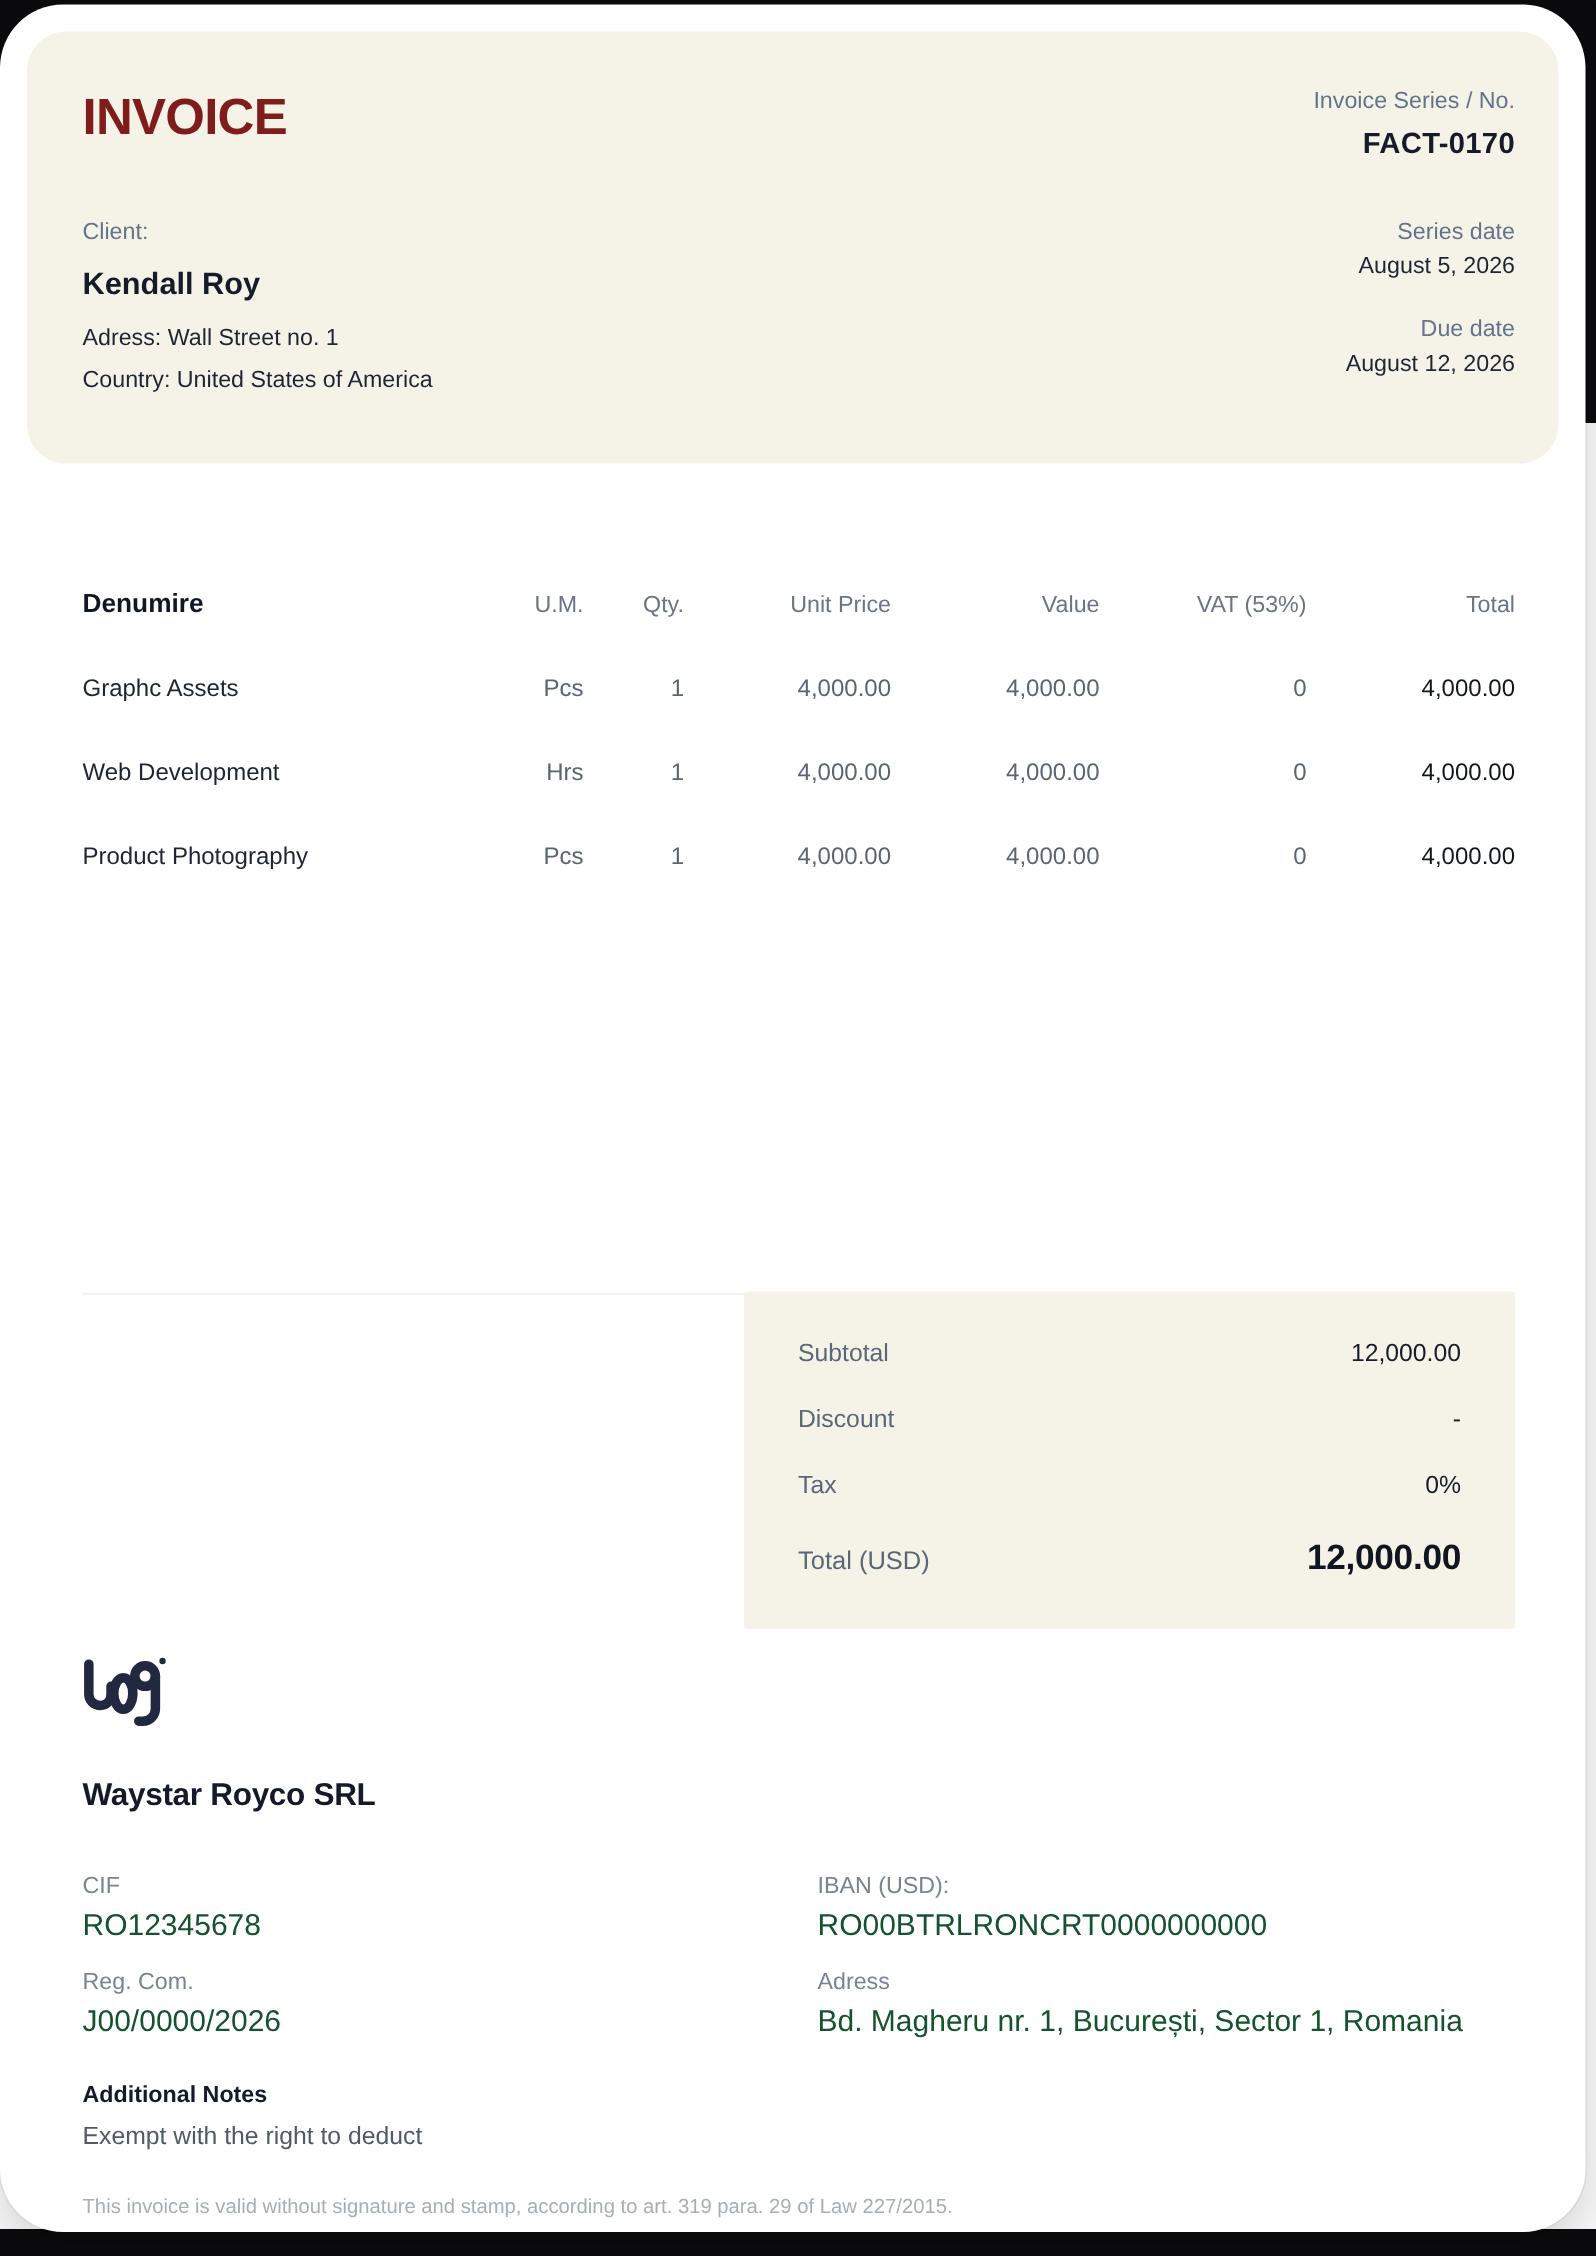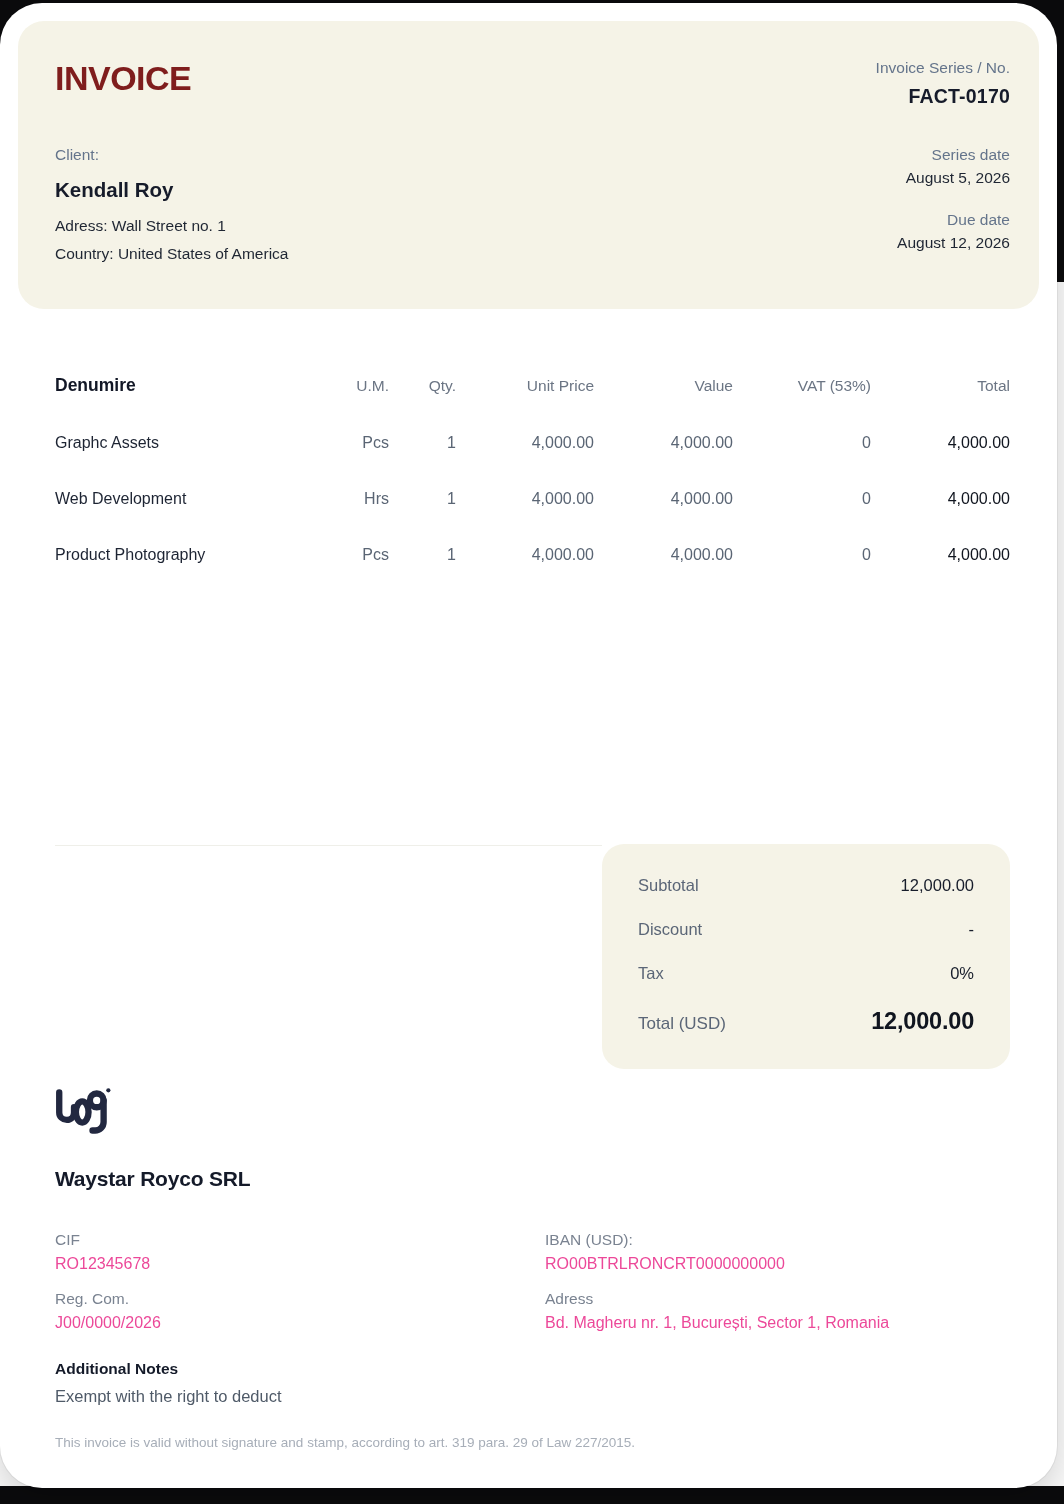--- a/index.html
+++ b/index.html
@@ -43,52 +43,52 @@
   .date-label-2 { margin-top:24px; }
   
   .content { padding:0 47px 0 55px; }
   .grid7 {
     display:grid;
     grid-template-columns:1fr 72px 67px 138px 139px 138px 139px;
     align-items:baseline;
   }
   .grid7 > div { text-align:right; }
   .grid7 > div:first-child { text-align:left; }
-  .thead { margin-top:66px; }
+  .thead { margin-top:83px; }
   .thead .th { font-size:15.5px; color:#6b7584; }
   .thead .th-first { font-size:17.5px; font-weight:700; color:#121726; }
   .trow { margin-top:38px; }
   .trow .cell { font-size:16px; color:#5a6574; }
   .trow .cell-name { color:#1d2433; }
   .trow .cell-total { color:#10151f; font-weight:500; }
   
   .totals-section { display:flex; margin-top:280px; align-items:flex-start; }
   .totals-rule { flex:1 1 auto; height:1px; background:#efefe9; margin-top:1px; }
   .totals-box {
-    width:408px; flex:0 0 auto;
+    width:514px; flex:0 0 auto;
     background:#f5f3e7;
-    border-radius:22px;
+    border-radius:2px;
     padding:32px 36px 34px 36px;
   }
   .tot-row { display:flex; justify-content:space-between; align-items:baseline; }
   .tot-row + .tot-row { margin-top:25px; }
   .tot-label { font-size:16.5px; color:#5b6677; }
   .tot-value { font-size:16.5px; color:#171d2b; }
   .tot-grand { margin-top:24px; }
   .tot-grand .tot-label { font-size:17px; }
   .grand-value { font-size:23.5px; font-weight:800; color:#10151f; letter-spacing:-0.2px; }
   
   .logo-wrap { margin-top:18px; }
   .company-name { margin-top:26px; font-size:21px; font-weight:800; color:#141a29; letter-spacing:-0.2px; }
   .info-grid {
     display:grid; grid-template-columns:490px 1fr;
     margin-top:40px; row-gap:17px;
   }
   .info-label { font-size:15.5px; color:#7a8391; }
-  .info-value { font-size:16px; color:#ec4899; margin-top:6px; }
+  .info-value { font-size:20px; color:#14532d; margin-top:6px; }
   .notes-title { margin-top:28px; font-size:15.5px; font-weight:700; color:#141a29; }
   .notes-body { margin-top:9px; font-size:16.5px; color:#4f5a68; }
   .legal { margin-top:29px; font-size:13.5px; color:#a7aeb8; }
 </style>
 </head>
 <body>
 
 <div class="backdrop"></div>
 
 <div class="page">

